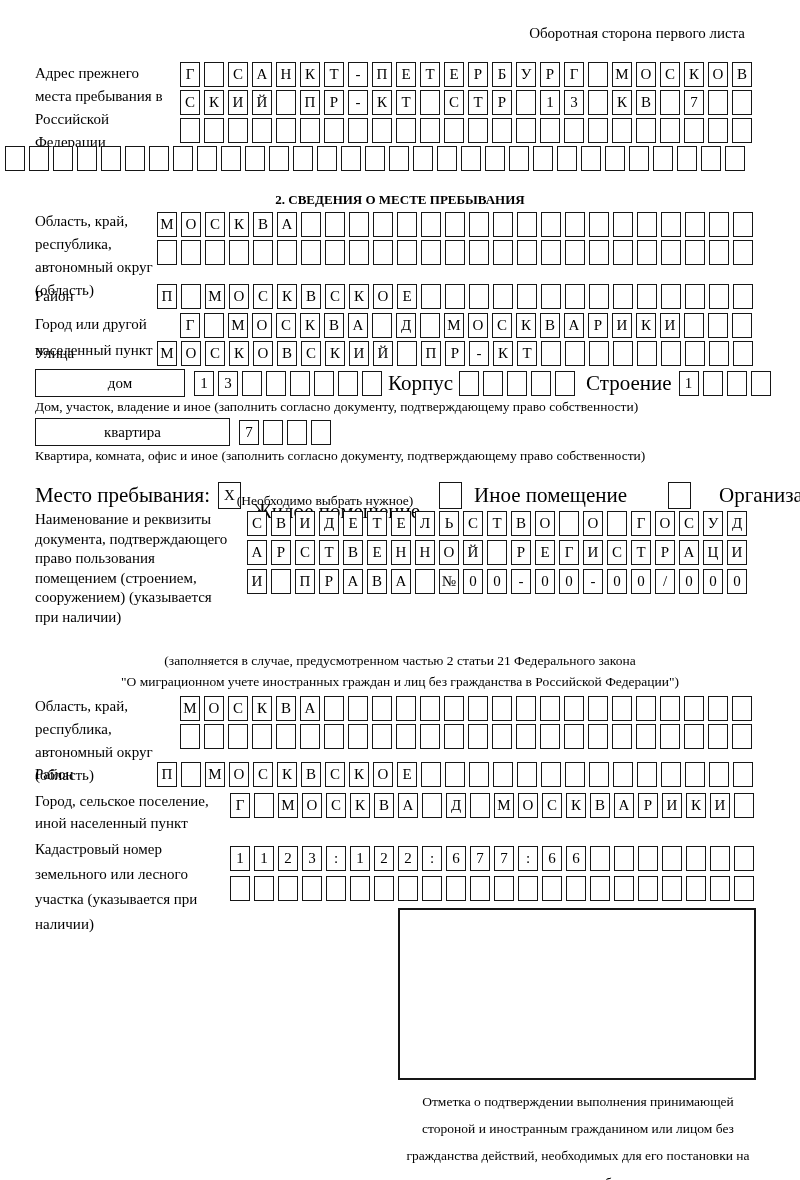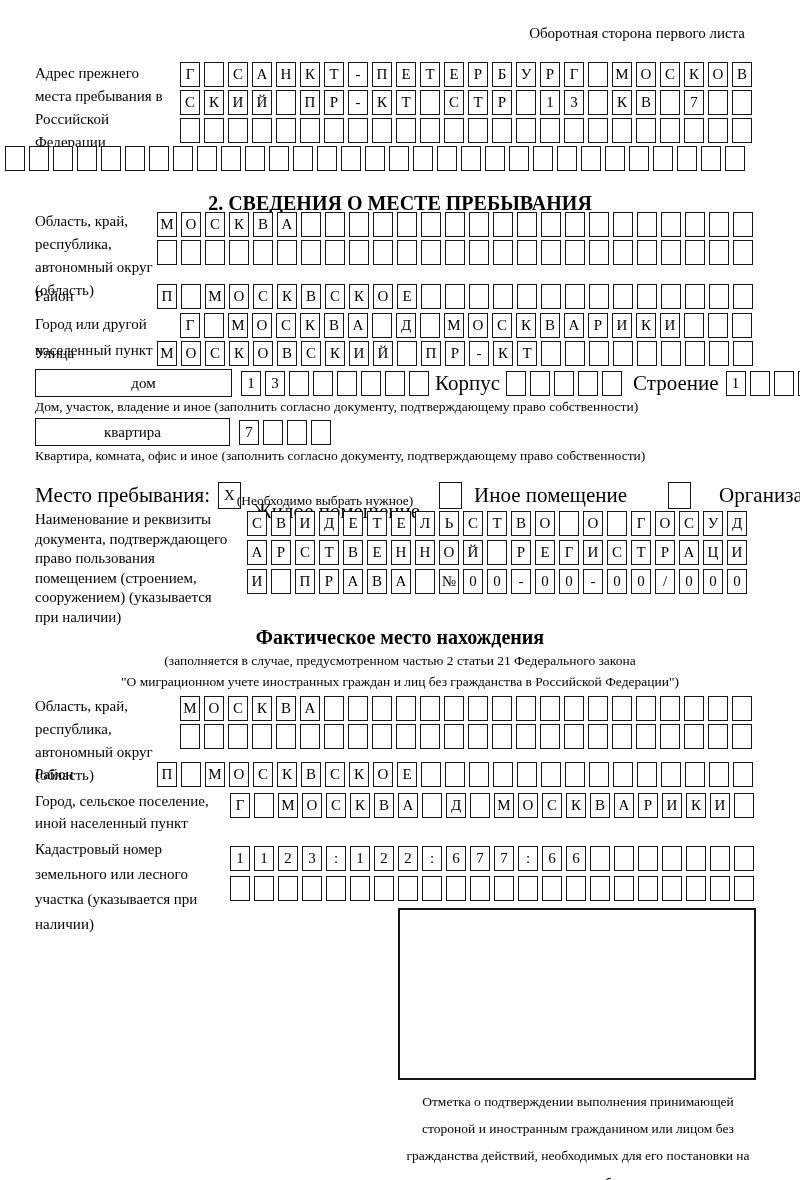--- a/index.html
+++ b/index.html
@@ -5,21 +5,21 @@
   html,body{margin:0;padding:0;background:#fff;}
   #page{position:relative;width:800px;height:1180px;background:#ffffff;overflow:hidden;
         font-family:"Liberation Serif","DejaVu Serif",serif;color:#000;}
   .abs{position:absolute;}
   .lbl{font-size:15px;line-height:23px;}
   .cells{display:flex;gap:4px;}
   .cell{box-sizing:border-box;flex:0 0 20px;width:20px;height:25px;border:1.6px solid #161616;
         display:flex;align-items:center;justify-content:center;font-size:15px;line-height:1;background:#fff;}
   .note{font-size:13.5px;line-height:18px;}
   .center{left:0;width:800px;text-align:center;}
-  .title{font-size:20px;font-weight:bold;}
+  .title{font-size:13px;font-weight:bold;}
   .typebox{box-sizing:border-box;height:28px;border:1.7px solid #161616;display:flex;
            align-items:center;justify-content:center;font-size:15px;background:#fff;}
   .cbox{box-sizing:border-box;width:23px;height:27px;border:1.7px solid #161616;display:flex;
         align-items:center;justify-content:center;font-size:15px;flex:0 0 23px;background:#fff;}
   .inline-lbl{font-size:21px;white-space:nowrap;}
   .flexrow{display:flex;align-items:center;}
   .stampbox{box-sizing:border-box;border:2px solid #161616;background:#fff;}
 </style>
 </head>
 <body>
@@ -279,21 +279,21 @@
       <span class="cell"></span>
       <span class="cell"></span>
       <span class="cell"></span>
       <span class="cell"></span>
       <span class="cell"></span>
       <span class="cell"></span>
       <span class="cell"></span>
     </div>
 
   <div class="abs flexrow" style="top:369px;left:35px;">
-    <div class="typebox" style="width:197px;padding-left:20px;">дом</div>
+    <div class="typebox" style="width:150px;padding-left:20px;">дом</div>
     <div class="cells" style="margin-left:9px;">
         <span class="cell">1</span>
         <span class="cell">3</span>
         <span class="cell"></span>
         <span class="cell"></span>
         <span class="cell"></span>
         <span class="cell"></span>
         <span class="cell"></span>
         <span class="cell"></span>
       </div>
@@ -401,21 +401,20 @@
       <span class="cell">0</span>
       <span class="cell">-</span>
       <span class="cell">0</span>
       <span class="cell">0</span>
       <span class="cell">/</span>
       <span class="cell">0</span>
       <span class="cell">0</span>
       <span class="cell">0</span>
     </div>
 
-  <div class="abs title center" style="top:626px;">Фактическое место нахождения</div>
   <div class="abs note center" style="top:652px;">(заполняется в случае, предусмотренном частью 2 статьи 21 Федерального закона</div>
   <div class="abs note center" style="top:673px;">"О миграционном учете иностранных граждан и лиц без гражданства в Российской Федерации")</div>
 
   <div class="abs lbl" style="top:695px;left:35px;width:135px;">Область, край, республика, автономный округ (область)</div>
   <div class="abs cells" style="top:696px;left:180px;">
       <span class="cell">М</span>
       <span class="cell">О</span>
       <span class="cell">С</span>
       <span class="cell">К</span>
       <span class="cell">В</span>

